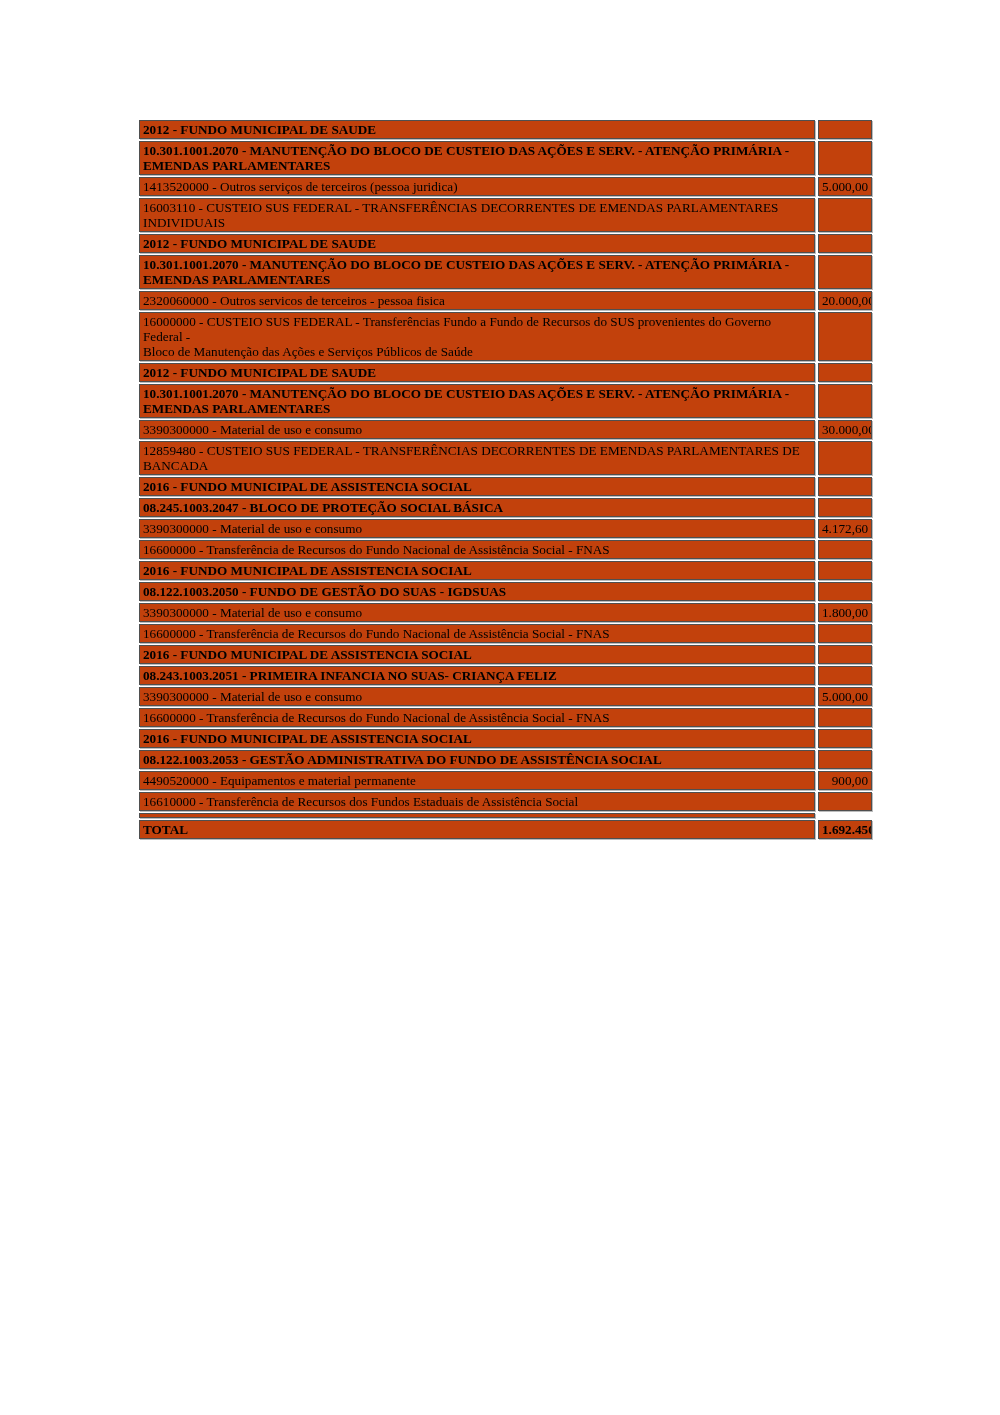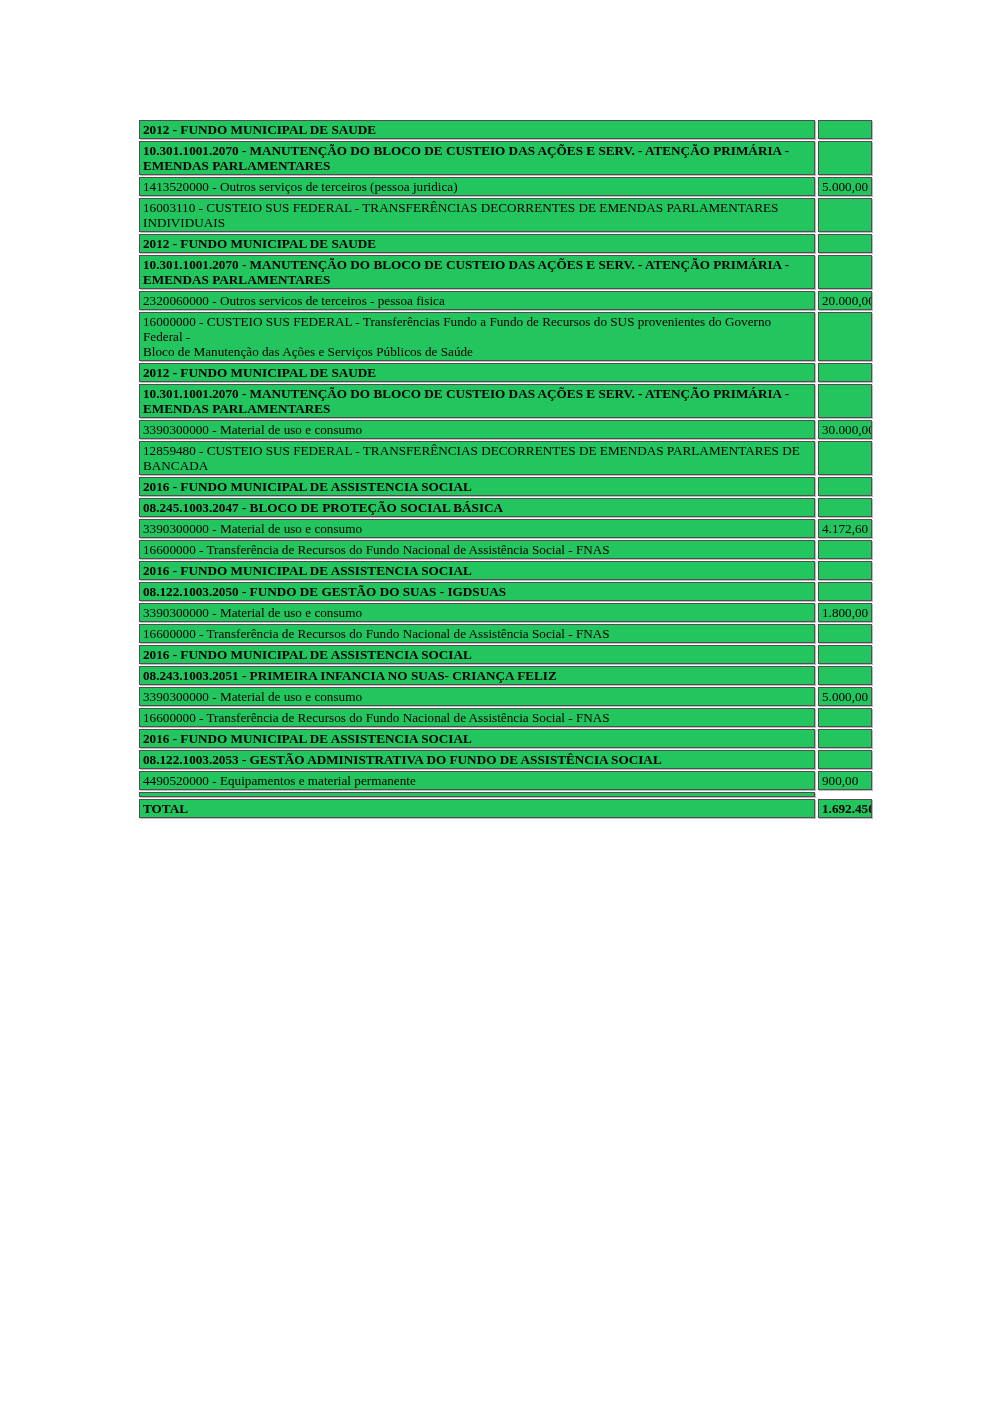--- a/index.html
+++ b/index.html
@@ -23,29 +23,29 @@
   .row {
     display: flex;
     gap: 3px;
     margin-bottom: 2px;
     align-items: stretch;
   }
   .cell {
     box-sizing: border-box;
     border: 1px solid #4f4f4f;
     box-shadow: 1px 1px 0 #bcbcbc;
-    background: #22c55e;
+    background: #c2410c;
     padding: 1px 3px 1px 3px;
     font-size: 13.2px;
     line-height: 15px;
     white-space: pre-wrap;
     overflow: hidden;
   }
   .desc { width: 676px; }
-  .val  { width: 54px; }
+  .val  { width: 54px; text-align: right; }
   .bold { font-weight: bold; }
   .spacer-cell {
     height: 5px;
     padding: 0;
   }
 </style>
 </head>
 <body>
 
 <div class="doc">
@@ -157,20 +157,24 @@
   </div>
     <div class="row">
     <div class="cell desc bold">08.122.1003.2053 - GESTÃO ADMINISTRATIVA DO FUNDO DE ASSISTÊNCIA SOCIAL</div>
     <div class="cell val bold"></div>
   </div>
     <div class="row">
     <div class="cell desc">4490520000 - Equipamentos e material permanente</div>
     <div class="cell val">900,00</div>
   </div>
     <div class="row">
+    <div class="cell desc">16610000 - Transferência de Recursos dos Fundos Estaduais de Assistência Social</div>
+    <div class="cell val"></div>
+  </div>
+    <div class="row">
     <div class="cell desc spacer-cell"></div>
 
   </div>
     <div class="row">
     <div class="cell desc bold">TOTAL</div>
     <div class="cell val bold">1.692.450,92</div>
   </div>
   </div>
 
 </body></html>

